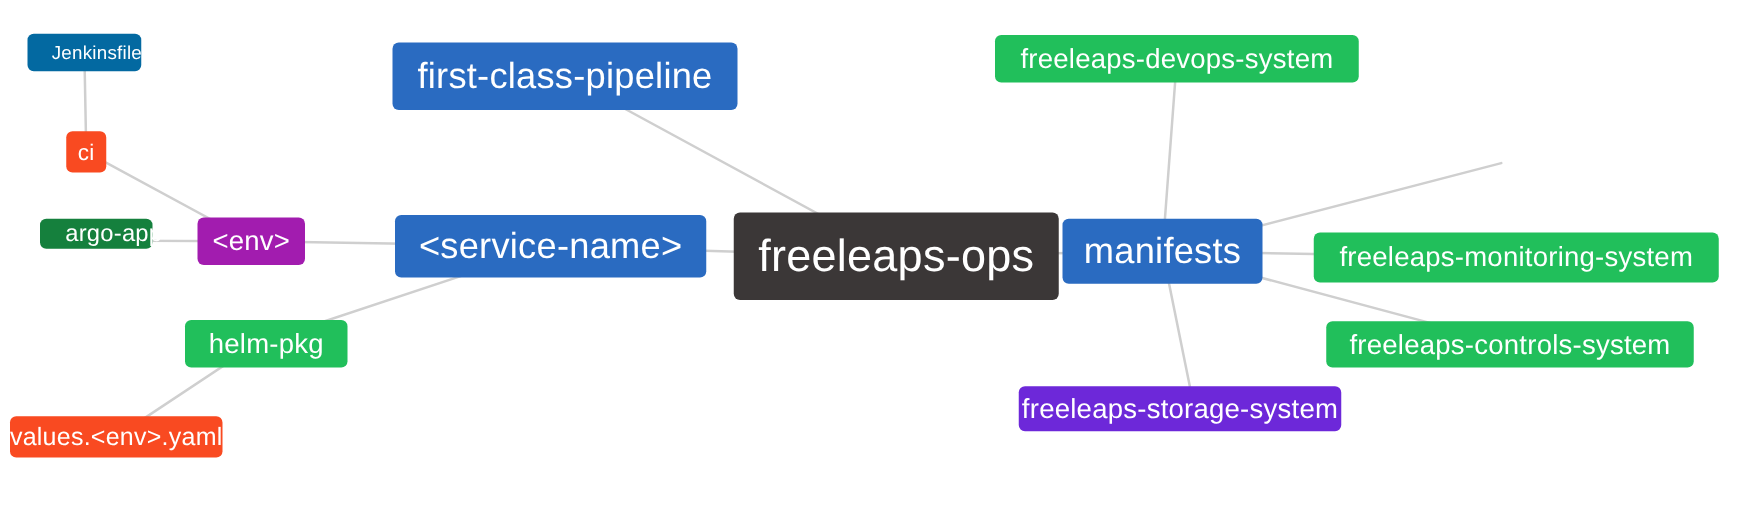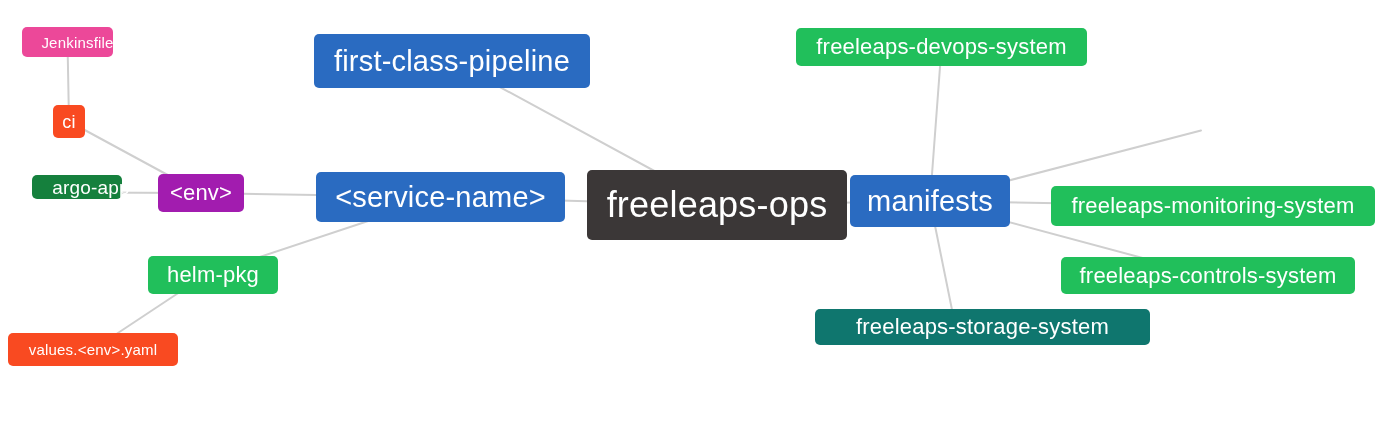--- a/index.html
+++ b/index.html
@@ -61,18 +61,18 @@
 
 <div class="node" style="left: 587px; top: 170px; width: 260px; height: 70px; font-size: 36px; background: rgb(59, 55, 55); color: rgb(255, 255, 255);">freeleaps-ops</div>
     <div class="node" style="left: 314px; top: 34px; width: 276px; height: 54px; font-size: 29px; background: rgb(42, 107, 193); color: rgb(255, 255, 255);">first-class-pipeline</div>
     <div class="node" style="left: 316px; top: 172px; width: 249px; height: 50px; font-size: 29px; background: rgb(42, 107, 193); color: rgb(255, 255, 255);">&lt;service-name&gt;</div>
     <div class="node" style="left: 850px; top: 175px; width: 160px; height: 52px; font-size: 29px; background: rgb(42, 107, 193); color: rgb(255, 255, 255);">manifests</div>
     <div class="node" style="left: 158px; top: 174px; width: 86px; height: 38px; font-size: 22px; background: #a21caf; color: rgb(255, 255, 255);">&lt;env&gt;</div>
     <div class="node" style="left: 148px; top: 256px; width: 130px; height: 38px; font-size: 22px; background: rgb(33, 191, 91); color: rgb(255, 255, 255);">helm-pkg</div>
     <div class="node" style="left: 796px; top: 28px; width: 291px; height: 38px; font-size: 22px; background: rgb(33, 191, 91); color: rgb(255, 255, 255);">freeleaps-devops-system</div>
     <div class="node" style="left: 1051px; top: 186px; width: 324px; height: 40px; font-size: 22px; background: rgb(33, 191, 91); color: rgb(255, 255, 255);">freeleaps-monitoring-system</div>
     <div class="node" style="left: 1061px; top: 257px; width: 294px; height: 37px; font-size: 22px; background: rgb(33, 191, 91); color: rgb(255, 255, 255);">freeleaps-controls-system</div>
-    <div class="node" style="left: 815px; top: 309px; width: 335px; height: 36px; font-size: 22px; background: #0f766e; color: rgb(255, 255, 255);">freeleaps-storage-system</div>
+    <div class="node" style="left: 815px; top: 309px; width: 258px; height: 36px; font-size: 22px; background: #6d28d9; color: rgb(255, 255, 255);">freeleaps-storage-system</div>
     <div class="node" style="left: 53px; top: 105px; width: 32px; height: 33px; font-size: 18px; background: rgb(249, 74, 33); color: rgb(255, 255, 255);">ci</div>
     <div class="node" style="left: 32px; top: 175px; width: 90px; height: 24px; font-size: 19px; background: #15803d; color: rgb(255, 255, 255); padding-left: 28px;">argo-app</div>
-    <div class="node" style="left: 8px; top: 333px; width: 170px; height: 33px; font-size: 15px; background: rgb(249, 74, 33); color: rgb(255, 255, 255);">values.&lt;env&gt;.yaml</div>
-    <div class="node" style="left: 22px; top: 27px; width: 91px; height: 30px; font-size: 15px; background: #ec4899; color: rgb(255, 255, 255); padding-left: 20px;">Jenkinsfile</div>
+    <div class="node" style="left: 8px; top: 333px; width: 170px; height: 33px; font-size: 20px; background: rgb(249, 74, 33); color: rgb(255, 255, 255);">values.&lt;env&gt;.yaml</div>
+    <div class="node" style="left: 22px; top: 27px; width: 91px; height: 30px; font-size: 15px; background: #0369a1; color: rgb(255, 255, 255); padding-left: 20px;">Jenkinsfile</div>
   </div>
 
 </body></html>

